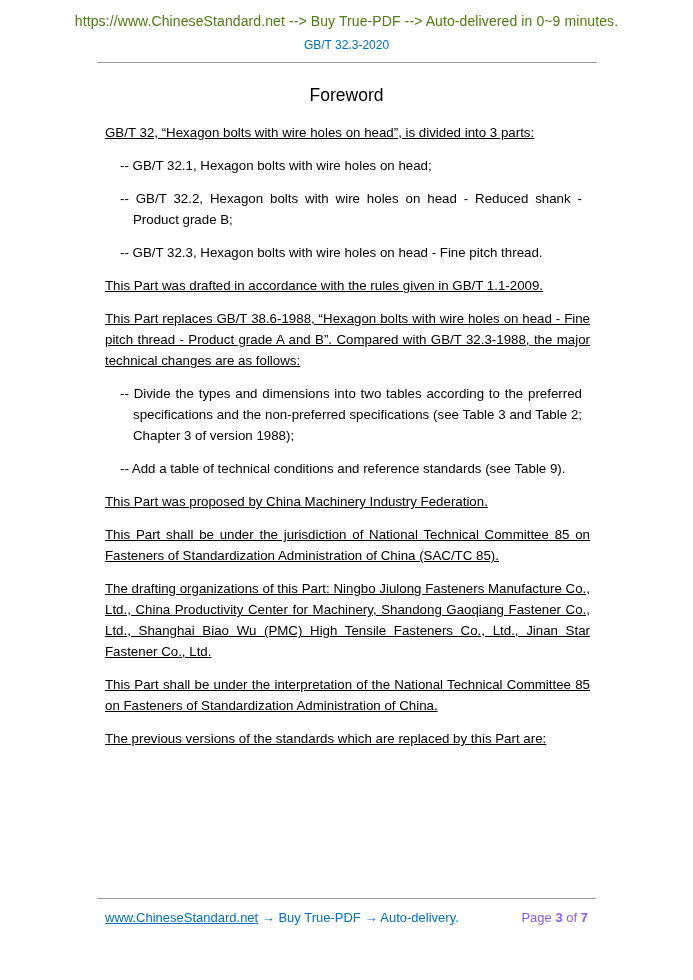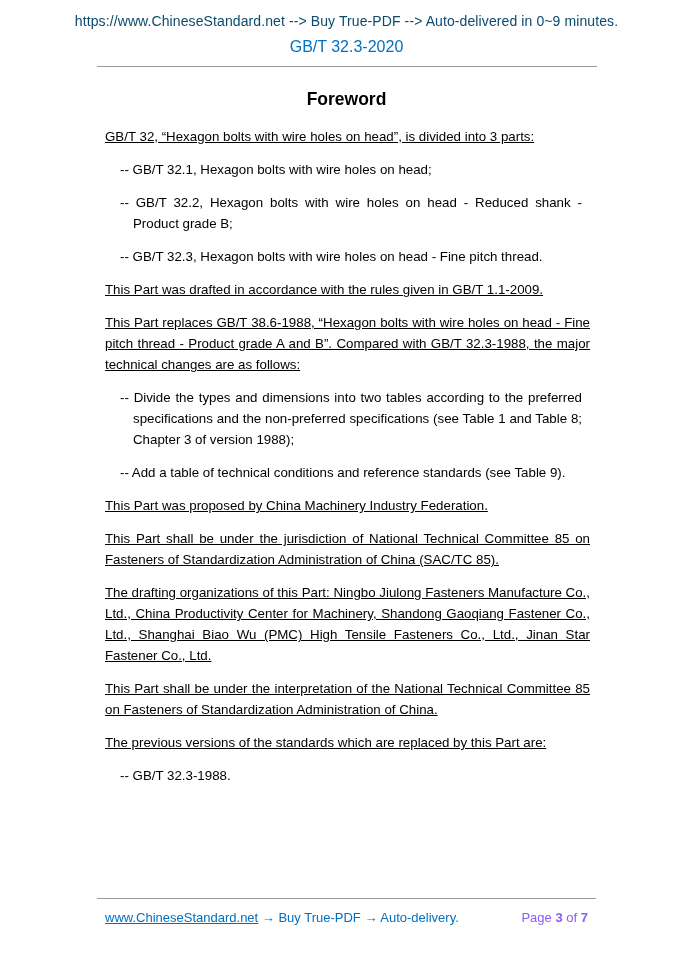--- a/index.html
+++ b/index.html
@@ -12,41 +12,41 @@
   }
   .page {
     position: relative;
     width: 693px; height: 980px;
     background: #ffffff;
     overflow: hidden;
   }
   .promo {
     padding-top: 13px;
     text-align: center;
-    color: #0c4a6e;
+    color: #4d7c0f;
     font-size: 14px;
     letter-spacing: 0.1px;
   }
   .doc-code {
     margin-top: 9px;
     text-align: center;
     color: #0070c0;
-    font-size: 16px;
+    font-size: 12px;
   }
   hr.rule {
     border: none;
     border-top: 1px solid #9a9a9a;
     width: 500px;
     margin: 10px auto 0;
   }
   h1.title {
     margin: 22px 0 0;
     text-align: center;
     font-size: 17.5px;
-    font-weight: bold;
+    font-weight: normal;
     color: #000000;
   }
   .body-area {
     margin: 16px 103px 0 105px;
     font-size: 13.3px;
     line-height: 21px;
     text-align: justify;
   }
   .para { margin: 12px 0; text-decoration: underline; }
   .list-item {
@@ -89,28 +89,27 @@
 
   <h1 class="title">Foreword</h1>
 
   <div class="body-area">
     <p class="para">GB/T 32, “Hexagon bolts with wire holes on head”, is divided into 3 parts:</p>
     <p class="list-item">-- GB/T 32.1, Hexagon bolts with wire holes on head;</p>
     <p class="list-item">-- GB/T 32.2, Hexagon bolts with wire holes on head - Reduced shank - Product grade B;</p>
     <p class="list-item">-- GB/T 32.3, Hexagon bolts with wire holes on head - Fine pitch thread.</p>
     <p class="para">This Part was drafted in accordance with the rules given in GB/T 1.1-2009.</p>
     <p class="para">This Part replaces GB/T 38.6-1988, “Hexagon bolts with wire holes on head - Fine pitch thread - Product grade A and B”. Compared with GB/T 32.3-1988, the major technical changes are as follows:</p>
-    <p class="list-item">-- Divide the types and dimensions into two tables according to the preferred specifications and the non-preferred specifications (see Table 1 and Table 8; Chapter 3 of version 1988);</p>
+    <p class="list-item">-- Divide the types and dimensions into two tables according to the preferred specifications and the non-preferred specifications (see Table 3 and Table 2; Chapter 3 of version 1988);</p>
     <p class="list-item">-- Add a table of technical conditions and reference standards (see Table 9).</p>
     <p class="para">This Part was proposed by China Machinery Industry Federation.</p>
     <p class="para">This Part shall be under the jurisdiction of National Technical Committee 85 on Fasteners of Standardization Administration of China (SAC/TC 85).</p>
     <p class="para">The drafting organizations of this Part: Ningbo Jiulong Fasteners Manufacture Co., Ltd., China Productivity Center for Machinery, Shandong Gaoqiang Fastener Co., Ltd., Shanghai Biao Wu (PMC) High Tensile Fasteners Co., Ltd., Jinan Star Fastener Co., Ltd.</p>
     <p class="para">This Part shall be under the interpretation of the National Technical Committee 85 on Fasteners of Standardization Administration of China.</p>
     <p class="para">The previous versions of the standards which are replaced by this Part are:</p>
-    <p class="list-item">-- GB/T 32.3-1988.</p>
   </div>
 
   <div class="footer">
     <hr class="rule">
     <div class="footer-row">
       <div class="footer-left"><a>www.ChineseStandard.net</a><span> → Buy True-PDF → Auto-delivery.</span></div>
       <div class="footer-right">
         <span>Page</span>
         <span class="num">3</span>
         <span>of</span>

